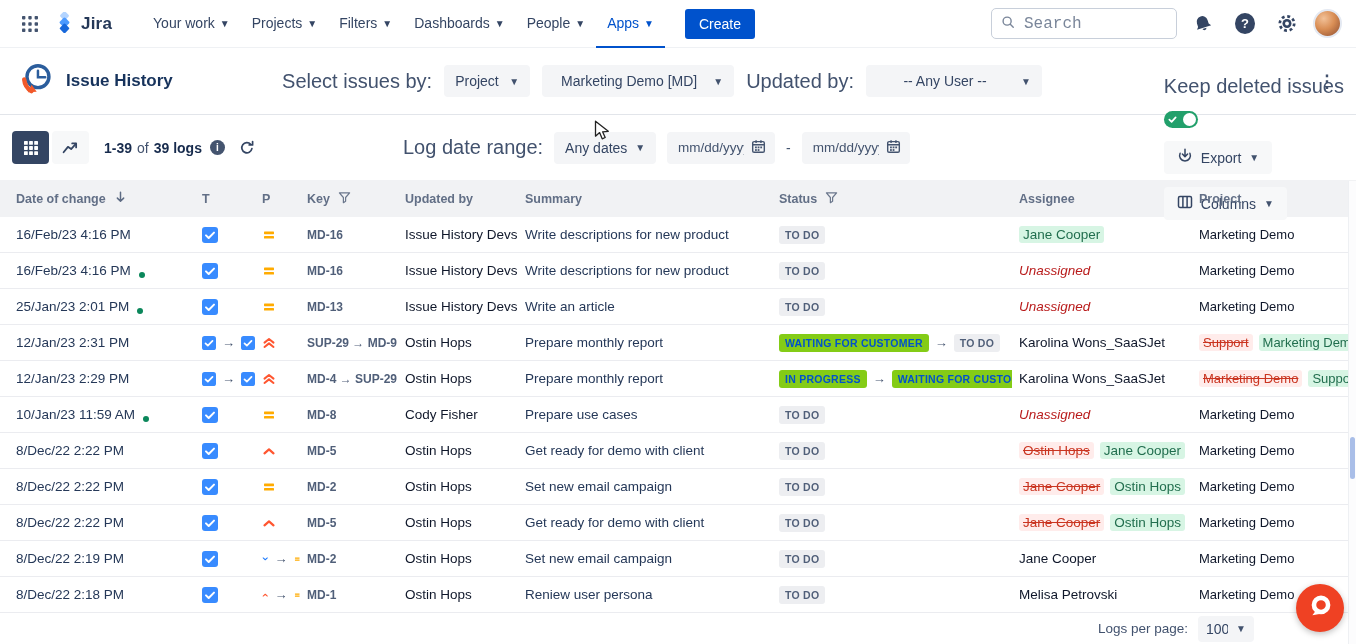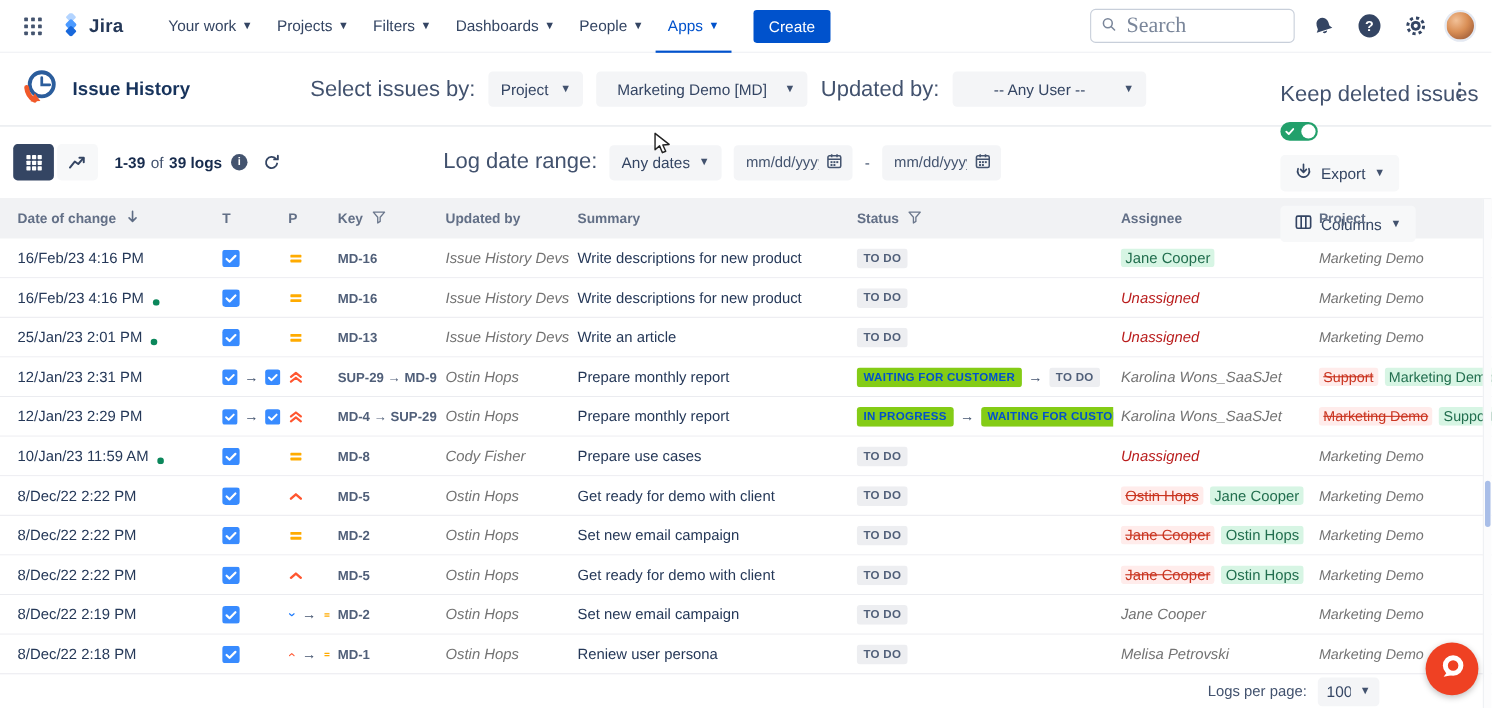--- a/index.html
+++ b/index.html
@@ -15,21 +15,21 @@
   .icon-btn { display:flex; align-items:center; justify-content:center; width:32px; height:32px; border-radius:4px; cursor:pointer; background:transparent; border:none; }
   .jira-logo { display:flex; align-items:center; gap:6px; margin:0 10px 0 2px; }
   .jira-word { font-size:17px; font-weight:600; color:#253858; letter-spacing:.2px; }
   .nav-items { display:flex; align-items:center; height:48px; margin-left:14px; }
   .nav-item { display:flex; align-items:center; gap:5px; padding:0 11px; height:48px; color:#344563; font-weight:500; cursor:pointer; border-bottom:2px solid transparent; }
   .nav-item.active { color:#0052CC; border-bottom-color:#0052CC; }
   .nav-item .caret { font-size:10px; color:inherit; transform:translateY(1px); }
   .create-btn { margin-left:14px; background:#0052CC; color:#fff; font-weight:500; font-size:14px; border:none; border-radius:3px; padding:7px 14px; cursor:pointer; }
   .topnav-right { margin-left:auto; display:flex; align-items:center; gap:10px; }
   .search-box { display:flex; align-items:center; gap:7px; width:186px; height:31px; border:1px solid #C8CFDA; border-radius:5px; padding:0 9px; background:#fff; }
-  .search-box input { border:none; outline:none; width:130px; font-size:20px; color:#8b5cf6; font-family:Liberation Serif, serif; background:transparent; }
+  .search-box input { border:none; outline:none; width:130px; font-size:16px; color:#8b5cf6; font-family:Liberation Mono, monospace; background:transparent; }
   .search-box input::placeholder { color:#7A869A; }
   .round-help { width:21px; height:21px; border-radius:50%; background:#344563; color:#fff; font-size:13px; font-weight:700; display:flex; align-items:center; justify-content:center; }
   .avatar { width:29px; height:29px; border-radius:50%; background:radial-gradient(circle at 35% 30%, #F2C198 0%, #D98E55 45%, #8A4B2F 100%); border:2px solid #E4E9F2; cursor:pointer; }
   
   .app-header { height:67px; display:flex; align-items:center; padding:0 16px; border-bottom:1px solid #E2E5EA; }
   .app-title-group { display:flex; align-items:center; gap:8px; }
   .app-title { font-size:17px; font-weight:700; color:#17335C; }
   .hdr-controls { margin-left:auto; display:flex; align-items:center; gap:12px; }
   .ctl-label { color:#42526E; font-size:20px; }
   .select { display:flex; align-items:center; justify-content:space-between; gap:8px; background:#F4F5F7; border-radius:4px; height:32px; padding:0 11px; color:#344563; font-size:14px; cursor:pointer; }
@@ -60,21 +60,21 @@
   
   .tbl { --cols:195px 60px 45px 98px 120px 254px 240px 180px 1fr; }
   .thead { height:37px; background:#F1F2F4; display:grid; grid-template-columns:var(--cols); align-items:center; font-size:12.5px; font-weight:700; color:#626F86; }
   .th { display:flex; align-items:center; gap:8px; padding-left:7px; white-space:nowrap; }
   .th:first-child { padding-left:16px; }
   .t-row { height:36px; display:grid; grid-template-columns:var(--cols); align-items:center; border-bottom:1px solid #EBECF0; font-size:13.5px; color:#253858; background:#fff; }
   .td { display:flex; align-items:center; gap:6px; padding-left:7px; white-space:nowrap; overflow:hidden; }
   .td.c-date { padding-left:16px; }
   .new-dot { width:6px; height:6px; border-radius:50%; background:#0B875B; align-self:flex-start; margin-top:9px; margin-left:2px; }
   .c-key { font-size:12px; font-weight:700; color:#505F79; }
-  .lnk { color:#737373; cursor:pointer;font-style:italic; }
+  .lnk { color:#0f172a; cursor:pointer; }
   .tr-arrow { color:#44546F; font-size:13px; }
   .badge { font-size:10.5px; font-weight:700; letter-spacing:.25px; padding:3px 6px; border-radius:3px; white-space:nowrap; }
   .badge.gray { background:#EDEEF1; color:#505F79; }
   .badge.blue { background:#84cc16; color:#0052CC; }
   .chip { padding:1px 4px; border-radius:3px; white-space:nowrap; }
   .chip.added { background:#D7F5E4; color:#216E4E; }
   .chip.removed { background:#FFECEB; color:#CA3521; text-decoration:line-through; }
   .chip.unassigned { font-style:italic; color:#b91c1c; padding:0; }
   .c-project { font-size:13px; }
   

